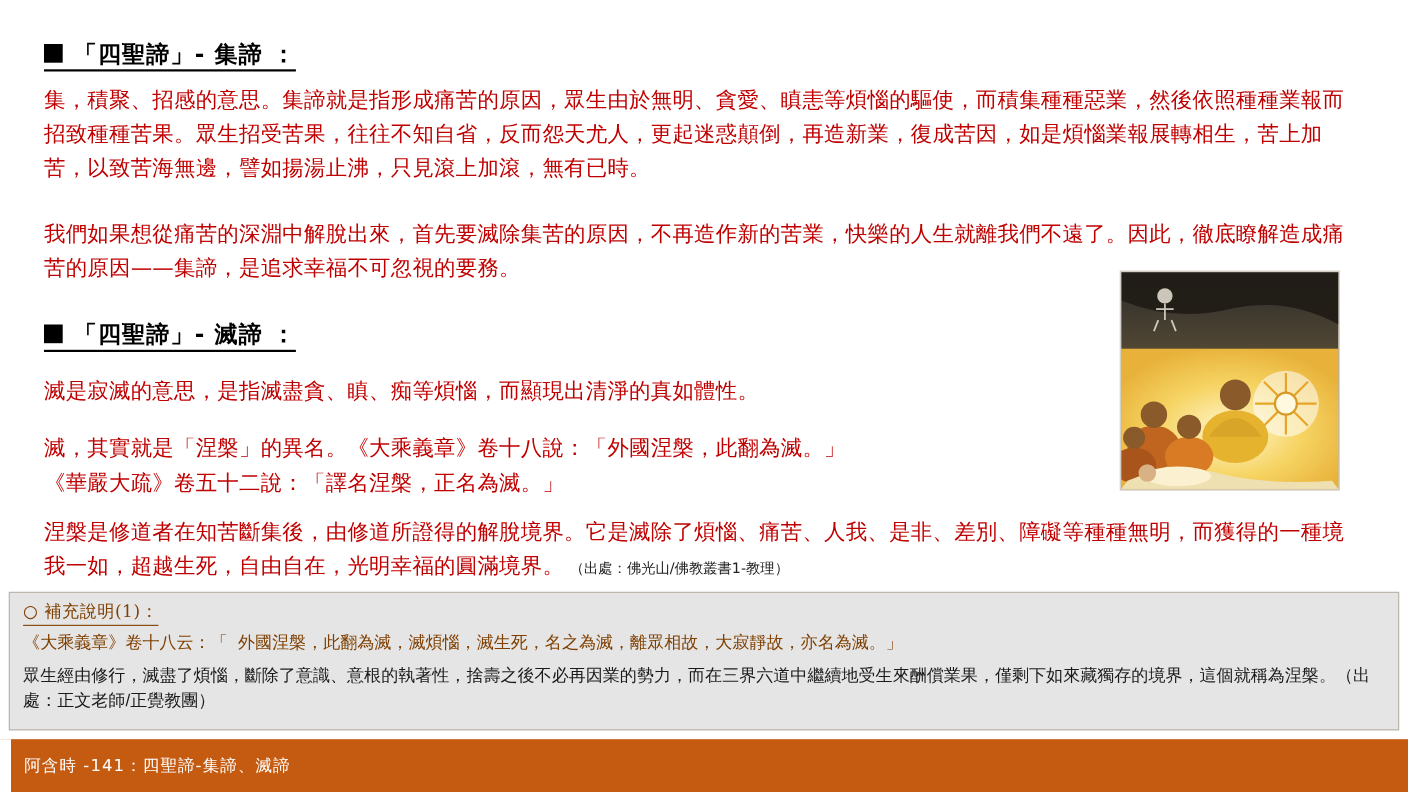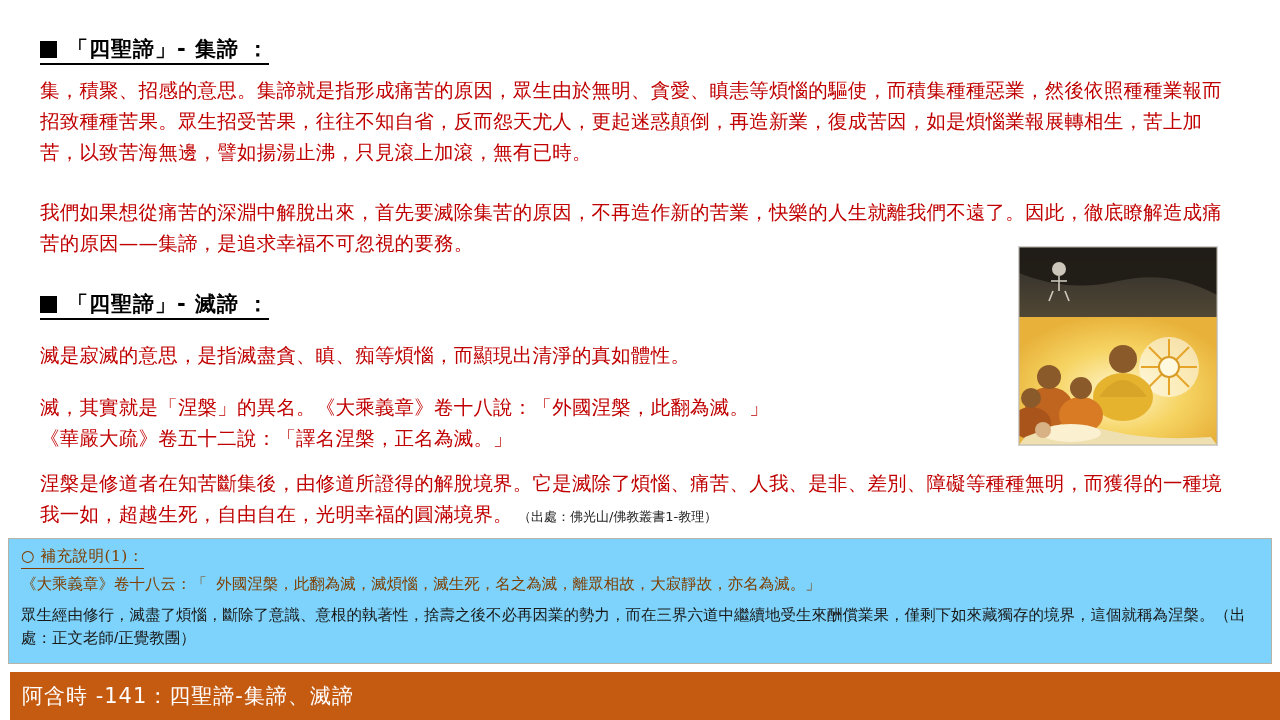--- a/index.html
+++ b/index.html
@@ -13,21 +13,21 @@
     position: relative;
   }
   .slide {
     position: absolute;
     inset: 0;
   }
 
   
   .section-head {
     display: flex;
-    align-items: flex-end;
+    align-items: center;
     gap: 10px;
     border-bottom: 2px solid #000;
     width: max-content;
     padding-bottom: 2px;
   }
   .sq {
     width: 17px; height: 17px;
     background: #000;
     display: inline-block;
     margin-bottom: 3px;
@@ -66,21 +66,21 @@
     background: #f3e6c8;
   }
 
   
   .note {
     position: absolute;
     left: 8px;
     top: 538px;
     width: 1264px;
     height: 126px;
-    background: #7dd3fc;
+    background: #e5e5e5;
     border: 1px solid #b9b2a6;
     padding: 7px 12px 0 12px;
   }
   .note-title {
     color: #7f3f00;
     font-size: 15.5px;
     font-family: "DejaVu Serif", "Liberation Serif", serif;
     border-bottom: 1px solid #7f3f00;
     width: max-content;
     padding-bottom: 1px;
@@ -109,21 +109,21 @@
     background: #c55a11;
     display: flex;
     align-items: center;
   }
   .footer-accent {
     width: 10px; height: 48px;
     background: #ffffff;
   }
   .footer-text {
     color: #ffffff;
-    font-size: 21px;
+    font-size: 15px;
     padding-left: 12px;
     letter-spacing: 1px;
   }
 </style>
 </head>
 <body>
 
 <div class="slide">
 
   <div style="position:absolute; left:40px; top:38px;">

